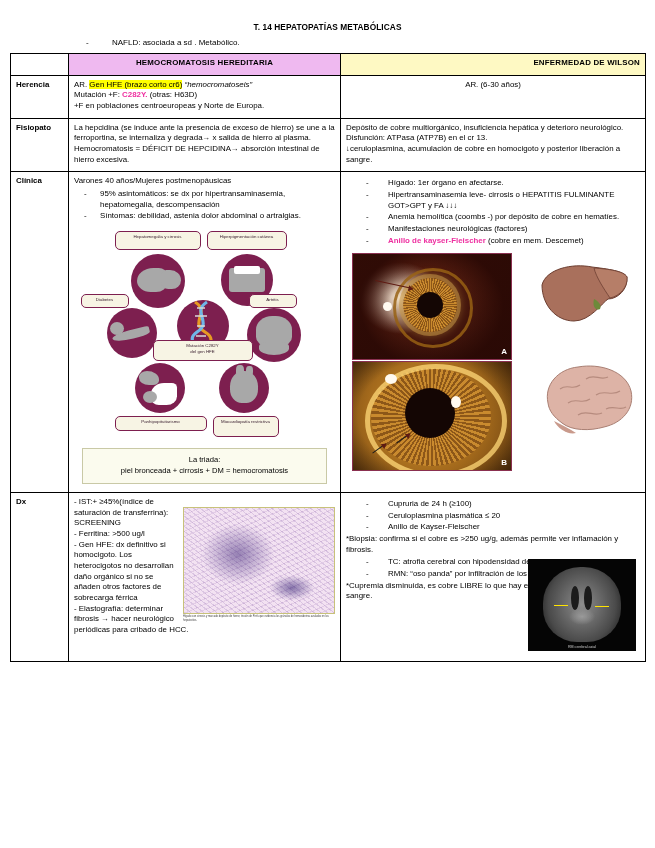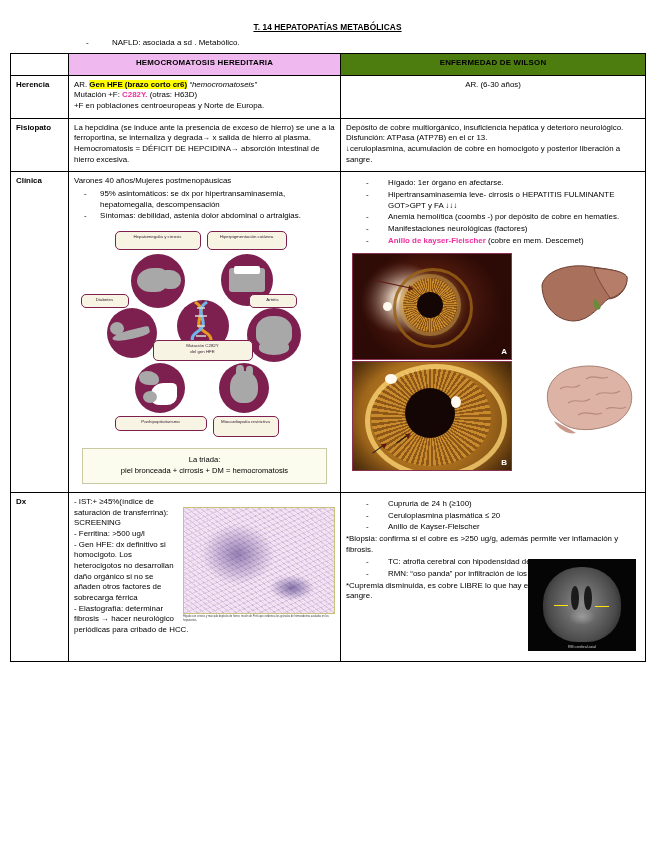--- a/index.html
+++ b/index.html
@@ -20,21 +20,20 @@
     height: 848px;
     box-sizing: border-box;
   }
   .doc-title {
     text-align: center;
     font-size: 8.3px;
     font-weight: bold;
     letter-spacing: 0.1px;
     margin: 22px 0 0 0;
     padding: 0 10px;
-    text-decoration: underline;
   }
   .intro-bullet {
     display: flex;
     font-size: 8px;
     margin: 6px 0 6px 0;
     padding-left: 86px;
   }
   .intro-bullet .dash {
     width: 26px;
     flex: none;
@@ -63,26 +62,26 @@
   }
   td.hdr {
     text-align: center;
     font-weight: bold;
     font-size: 8.2px;
     letter-spacing: 0.2px;
     padding: 7px 4px 7px 4px;
   }
   td.hdr-blank { background: #ffffff; }
   td.hdr-pink  { background: #efb9f0; }
-  td.hdr-yellow{ background: #4d7c0f; }
+  td.hdr-yellow{ background: #fef9c3; text-align: right; }
 
   .ctr { text-align: center; }
   .hl-yellow {
     background: #ffff00;
-    font-weight: bold;
+    font-weight: normal;
   }
   .magenta { color: #ee2fa0; font-weight: bold; }
   .ital { font-style: italic; }
   .bold { font-weight: normal; }
   .line { display: block; }
 
   ul.dashlist {
     list-style: none;
     margin: 2px 0 0 0;
     padding: 0 0 0 10px;

